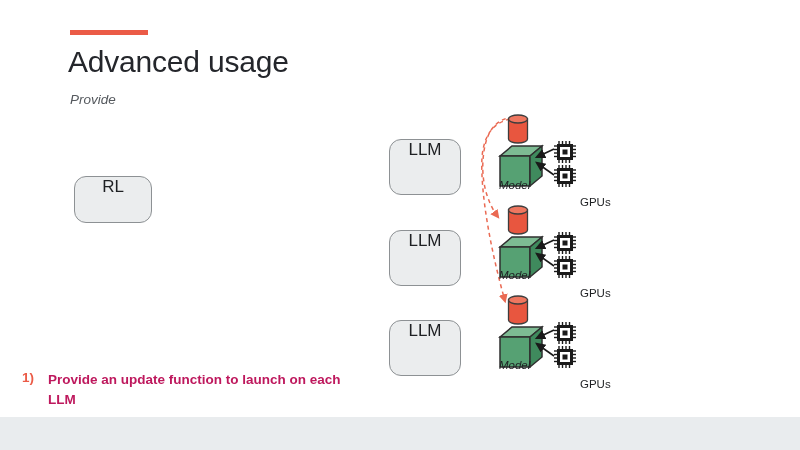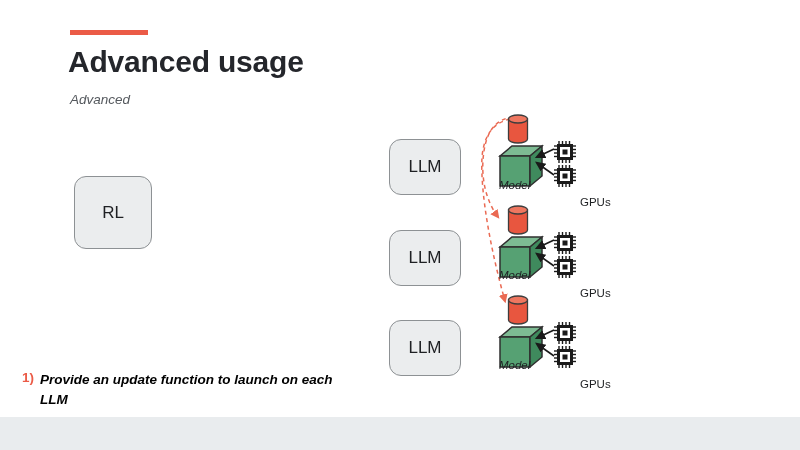--- a/index.html
+++ b/index.html
@@ -25,21 +25,21 @@
     top: 30px;
     width: 78px;
     height: 5px;
     background: #eb5b47;
   }
   #page-title {
     position: absolute;
     left: 68px;
     top: 45px;
     font-size: 30px;
-    font-weight: bold;
+    font-weight: normal;
     color: #24262b;
     letter-spacing: -0.2px;
     white-space: nowrap;
   }
   #page-subtitle {
     position: absolute;
     left: 70px;
     top: 92px;
     font-size: 13.5px;
     font-style: italic;
@@ -47,31 +47,30 @@
     white-space: nowrap;
   }
 
   
   .node-box {
     position: absolute;
     background: #ebedee;
     border: 1.6px solid #8d9194;
     border-radius: 12px;
     display: flex;
-    align-items: center;
     justify-content: center;
     color: #1e2023;
     font-size: 17px;
     box-sizing: border-box;
   }
   #rl-box {
     left: 74px;
     top: 176px;
     width: 78px;
-    height: 73px;
+    height: 47px;
     font-size: 17px;
   }
 
   
   .llm-box {
     width: 72px;
     height: 56px;
     font-size: 17px;
   }
   #llm-box-1 { left: 389px; top: 139px; }
@@ -157,48 +156,47 @@
   #bullet-marker {
     position: absolute;
     left: 22px;
     top: 370px;
     font-size: 13.5px;
     font-weight: bold;
     color: #eb5b47;
   }
   #bullet-text {
     position: absolute;
-    left: 40px;
+    left: 48px;
     top: 370px;
     width: 300px;
     font-size: 13.5px;
     font-weight: bold;
-    color: #000000;
+    color: #be185d;
     line-height: 1.45;
-    font-style: italic;
   }
 
   
   #footer-bar {
     position: absolute;
     left: 0;
     top: 417px;
     width: 800px;
     height: 33px;
     background: #e9ecee;
   }
 </style>
 </head>
 <body>
 
 <div id="slide">
 
   <div id="accent-bar"></div>
   <div id="page-title">Advanced usage</div>
-  <div id="page-subtitle">Advanced</div>
+  <div id="page-subtitle">Provide</div>
 
   <div class="node-box" id="rl-box">
     <span>RL</span>
   </div>
 
   <div class="node-box llm-box" id="llm-box-1">
     <span>LLM</span>
   </div>
   <div class="node-box llm-box" id="llm-box-2">
     <span>LLM</span>

